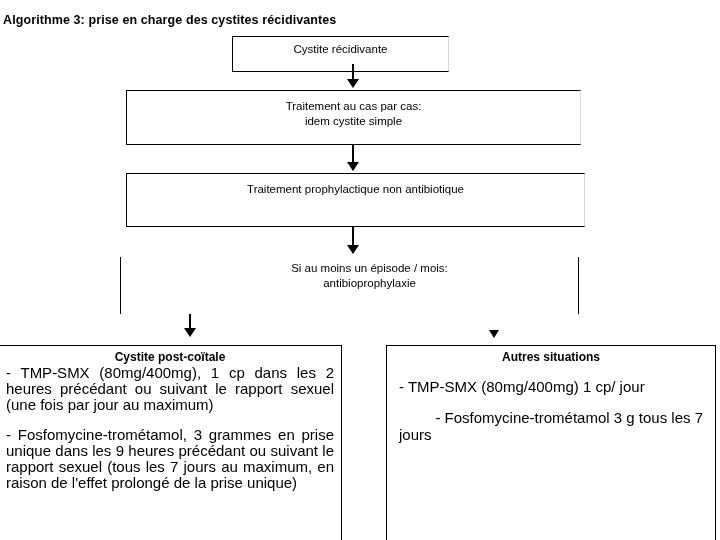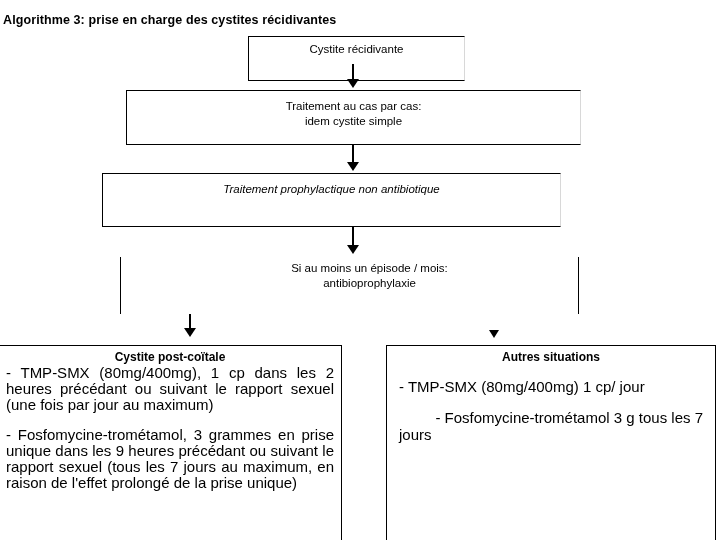--- a/index.html
+++ b/index.html
@@ -35,33 +35,33 @@
   }
   .node.faint-right { border-right-color: #d8d8d8; }
   .node-text {
     font-size: 11.5px;
     text-align: center;
     line-height: 15px;
     white-space: pre-line;
   }
   
   #node-recurrent-cystitis {
-    left: 248px; top: 36px; width: 217px; height: 45px;
+    left: 232px; top: 36px; width: 217px; height: 36px;
   }
   #node-recurrent-cystitis .node-text {
     padding-top: 5px;
   }
   #node-case-by-case {
     left: 126px; top: 90px; width: 455px; height: 55px;
   }
   #node-case-by-case .node-text {
     padding-top: 8px;
   }
   #node-non-antibiotic {
-    left: 102px; top: 173px; width: 459px; height: 54px; font-style: italic;
+    left: 126px; top: 173px; width: 459px; height: 54px;
   }
   #node-non-antibiotic .node-text {
     padding-top: 8px;
   }
   
   #region-antibioprophylaxis {
     position: absolute;
     left: 120px; top: 257px; width: 459px; height: 57px;
   }
   #region-antibioprophylaxis .rail-left,

